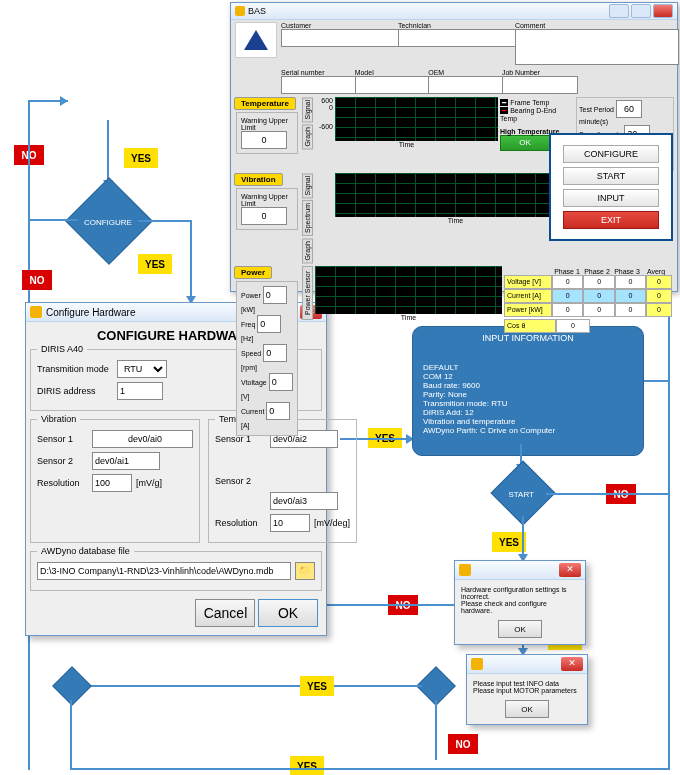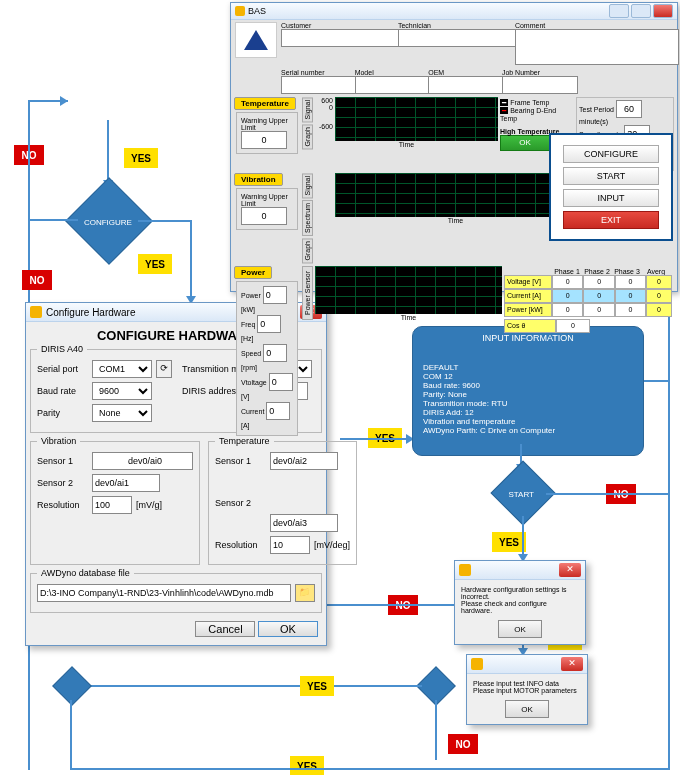--- a/index.html
+++ b/index.html
@@ -24,21 +24,21 @@
   .win .titlebar{height:18px;background:linear-gradient(#f7fbff,#dbe8f7);display:flex;align-items:center;padding:0 4px;border-bottom:1px solid #bcd3ec;font-size:10px;}
   .win .titlebar .wicon{width:12px;height:12px;background:#f5b301;display:inline-block;margin-right:4px;border-radius:2px;}
   .win .close{margin-left:auto;width:22px;height:14px;background:linear-gradient(#f37a74,#c92b23);color:#fff;border-radius:2px;text-align:center;line-height:13px;font-size:9px;}
   .fieldset{border:1px solid #b9b9b9;margin:4px;padding:6px 6px 6px 6px;}
   .legend{position:relative;top:-12px;background:#efefef;padding:0 4px;display:inline-block;}
   .row{display:flex;align-items:center;margin-bottom:4px;}
   .lbl{width:55px;}
   .lbl2{width:80px;}
   input.txt,select.sel{font-size:9px;height:16px;border:1px solid #888;background:#fff;padding:0 2px;}
   select.sel{height:18px;}
-  .btn{font-size:11px;height:16px;border:1px solid #8a8a8a;background:linear-gradient(#f8f8f8,#dcdcdc);min-width:60px;}
+  .btn{font-size:14px;height:28px;border:1px solid #8a8a8a;background:linear-gradient(#f8f8f8,#dcdcdc);min-width:60px;}
   
   .app{position:absolute;background:#e4e4e4;border:1px solid #6a97c5;box-shadow:2px 2px 6px rgba(0,0,0,.3);}
   .app .titlebar{height:16px;background:linear-gradient(#f7fbff,#dbe8f7);display:flex;align-items:center;padding:0 4px;font-size:9px;border-bottom:1px solid #bcd3ec;}
   .app .titlebar .wicon{width:10px;height:10px;background:#f5b301;margin-right:3px;border-radius:2px;}
   .app .wctrl{margin-left:auto;display:flex;gap:2px;}
   .app .wbtn{width:18px;height:12px;background:#dbe8f7;border:1px solid #9bb9d8;border-radius:2px;}
   .app .wbtn.close{background:linear-gradient(#f37a74,#c92b23);}
   .chartbox{background:#000;position:relative;overflow:hidden;}
   .grid{position:absolute;inset:0;background-image:linear-gradient(#0a5 1px,transparent 1px),linear-gradient(90deg,#0a5 1px,transparent 1px);background-size:20px 10px;opacity:.5;}
   .sectag{display:inline-block;background:#ffd800;border:1px solid #999;padding:1px 6px;font-size:8px;font-weight:bold;border-radius:2px;}
@@ -173,35 +173,20 @@
       <span>Configure Hardware</span>
       <span class="close">✕</span>
     </div>
     <div style="text-align:center;font-weight:bold;font-size:13px;padding:6px 0 2px;">CONFIGURE HARDWARE</div>
 
     <div class="fieldset">
       <span class="legend">DIRIS A40</span>
       <div style="display:flex;gap:10px;margin-top:-6px;">
         <div style="flex:1;">
           <div class="row">
-              <span class="lbl">Serial port</span>
-            <select class="sel" style="width:60px;"><option>COM1</option></select>
-            <span style="margin-left:4px;border:1px solid #888;width:14px;height:16px;text-align:center;line-height:15px;">⟳</span>
-          </div>
-          <div class="row">
-              <span class="lbl">Baud rate</span>
-            <select class="sel" style="width:60px;"><option>9600</option></select>
-            </div>
-          <div class="row">
-              <span class="lbl">Parity</span>
-            <select class="sel" style="width:60px;"><option>None</option></select>
-            </div>
-        </div>
-        <div style="flex:1;">
-          <div class="row">
               <span class="lbl2">Transmition mode</span>
             <select class="sel" style="width:50px;"><option>RTU</option></select>
             </div>
           <div class="row">
               <span class="lbl2">DIRIS address</span>
             <input class="txt" style="width: 40px;" value="1">
             </div>
         </div>
       </div>
     </div>

